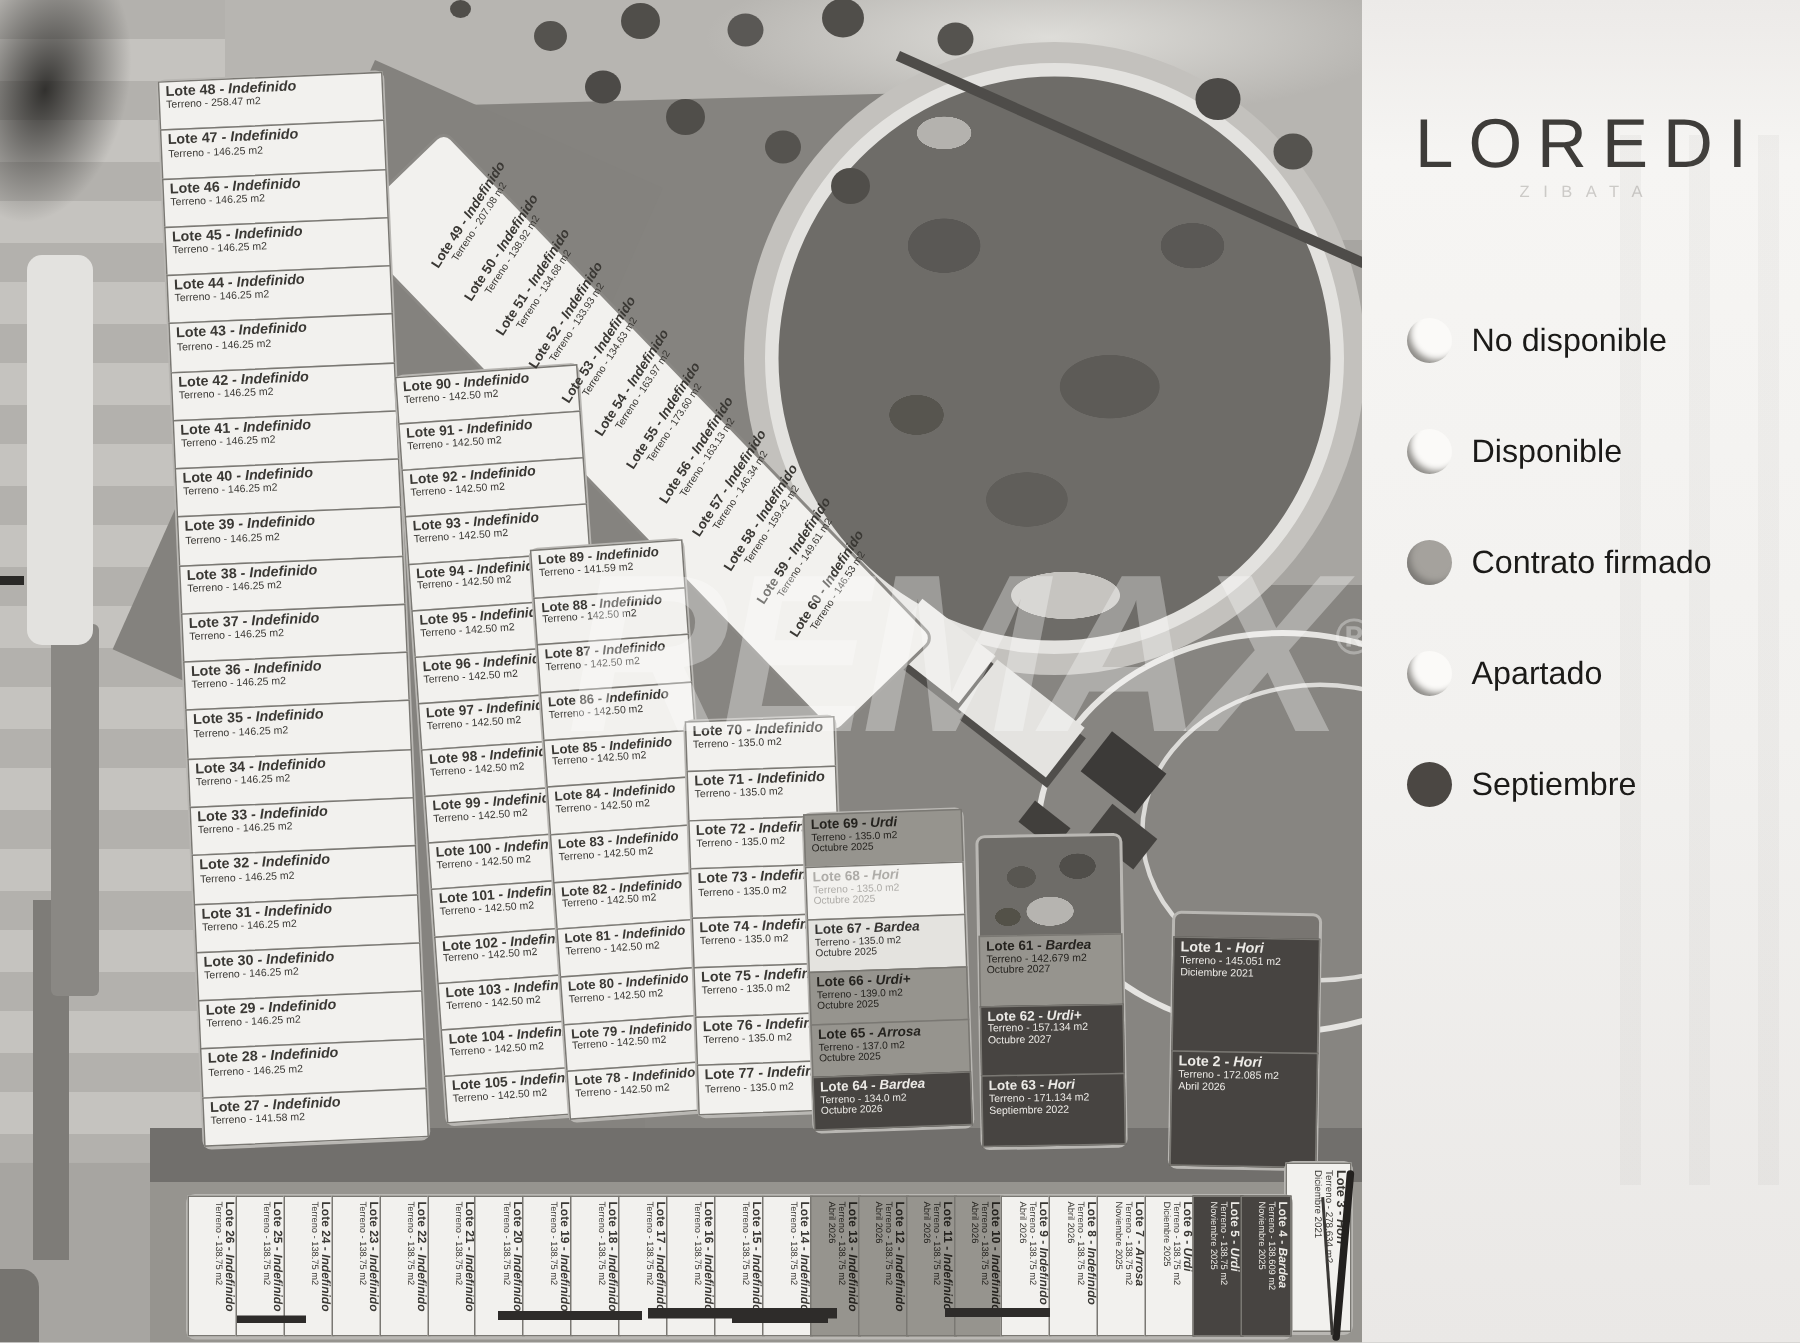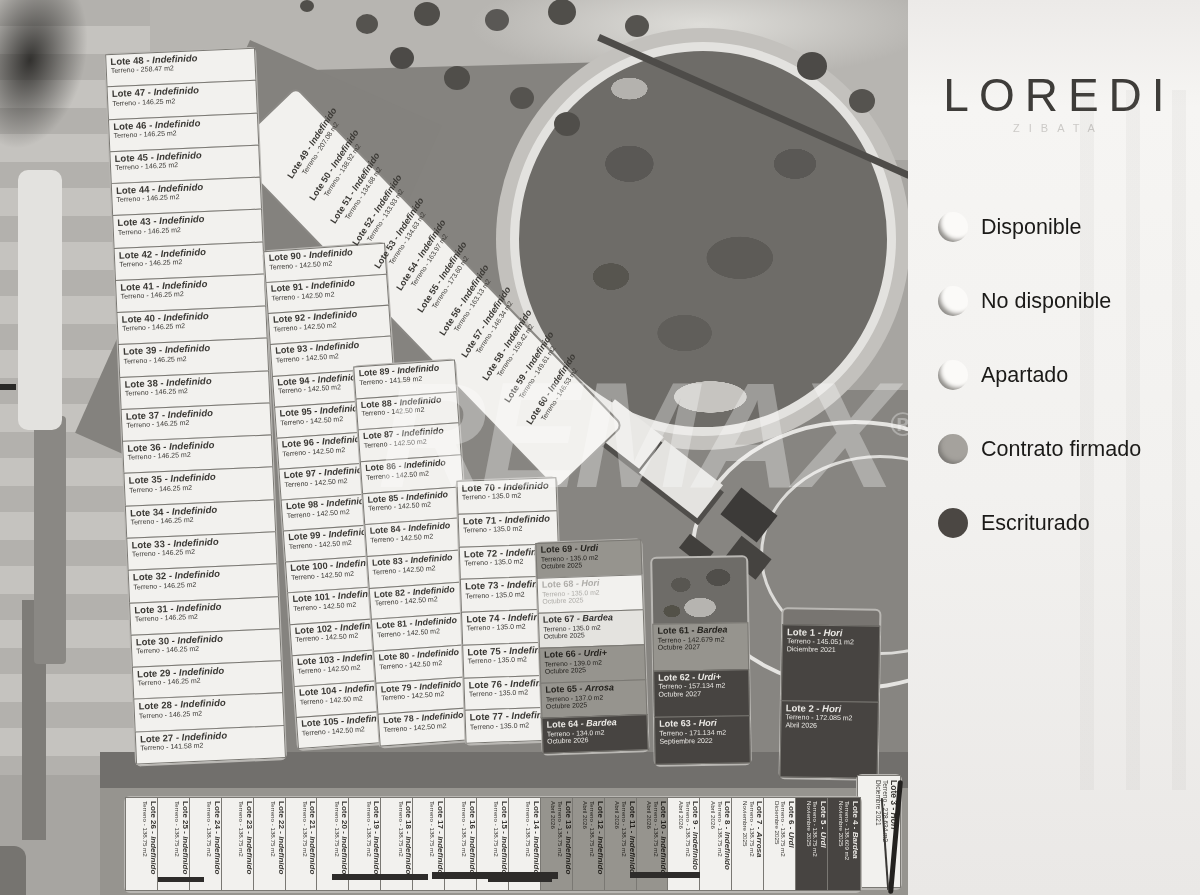--- a/index.html
+++ b/index.html
@@ -635,35 +635,35 @@
   <div class="pen2"></div>
 
   <div class="panel">
     <div class="brand">
       <div class="brand-title">LOREDI</div>
       <div class="brand-sub">ZIBATA</div>
     </div>
     <div class="legend" id="legend">
         <div class="leg-item">
           <div class="leg-dot dot-light" style="background: rgb(251, 250, 248);"></div>
-          <div class="leg-label">Disponible</div>
+          <div class="leg-label">No disponible</div>
         </div>
         <div class="leg-item">
           <div class="leg-dot dot-light" style="background: rgb(251, 250, 248);"></div>
-          <div class="leg-label">No disponible</div>
+          <div class="leg-label">Disponible</div>
+        </div>
+        <div class="leg-item">
+          <div class="leg-dot dot-mid" style="background: rgb(165, 162, 157);"></div>
+          <div class="leg-label">Contrato firmado</div>
         </div>
         <div class="leg-item">
           <div class="leg-dot dot-light" style="background: rgb(251, 250, 248);"></div>
           <div class="leg-label">Apartado</div>
         </div>
         <div class="leg-item">
-          <div class="leg-dot dot-mid" style="background: rgb(165, 162, 157);"></div>
-          <div class="leg-label">Contrato firmado</div>
-        </div>
-        <div class="leg-item">
           <div class="leg-dot dot-dark" style="background: rgb(75, 71, 67);"></div>
-          <div class="leg-label">Escriturado</div>
+          <div class="leg-label">Septiembre</div>
         </div>
       </div>
   </div>
 
   <div class="vignette"></div>
 </div>
 
 </body></html>

